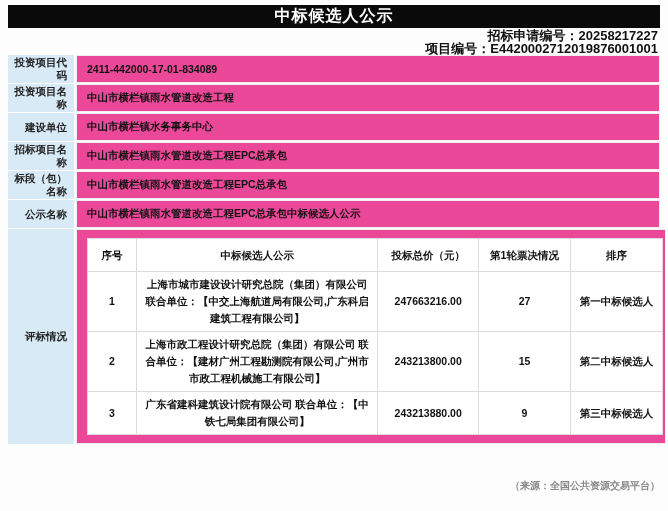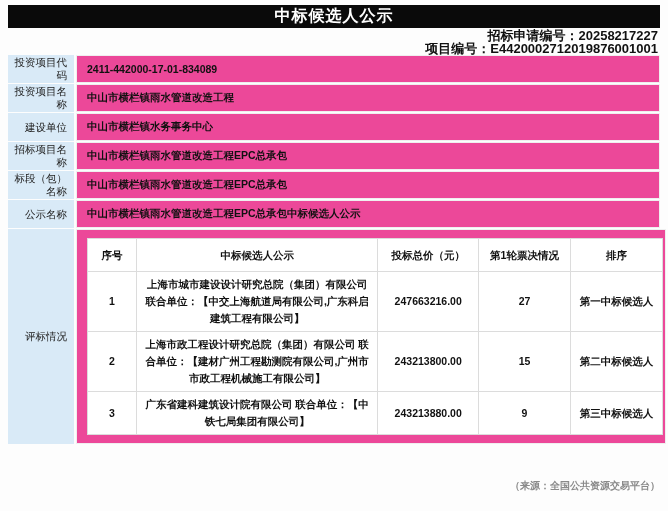--- a/index.html
+++ b/index.html
@@ -20,21 +20,21 @@
   }
   .meta div { margin-bottom:1px; }
   .info-table {
     position:absolute; left:8px; top:55px; width:652px;
   }
   .info-row { display:flex; margin-bottom:1px; }
   .info-label {
     width:66px; min-height:28px; background:#d9eaf7;
     display:flex; align-items:center; justify-content:flex-end;
     padding-right:7px; box-sizing:border-box;
-    font-size:10.5px; font-weight:normal; color:#222;
+    font-size:10.5px; font-weight:bold; color:#222;
     margin-right:2px; flex-shrink:0; text-align:right; line-height:13px;
   }
   .info-value {
     flex:1; min-height:28px; background:#ec4899;
     border:1px solid #efefef; box-sizing:border-box;
     display:flex; align-items:center; padding-left:10px;
     font-size:10.5px; font-weight:bold; color:#111;
   }
   .eval-row .info-label { min-height:206px; }
   .eval-row .info-value { min-height:206px; align-items:flex-start; padding:8px 2px 8px 10px; }

